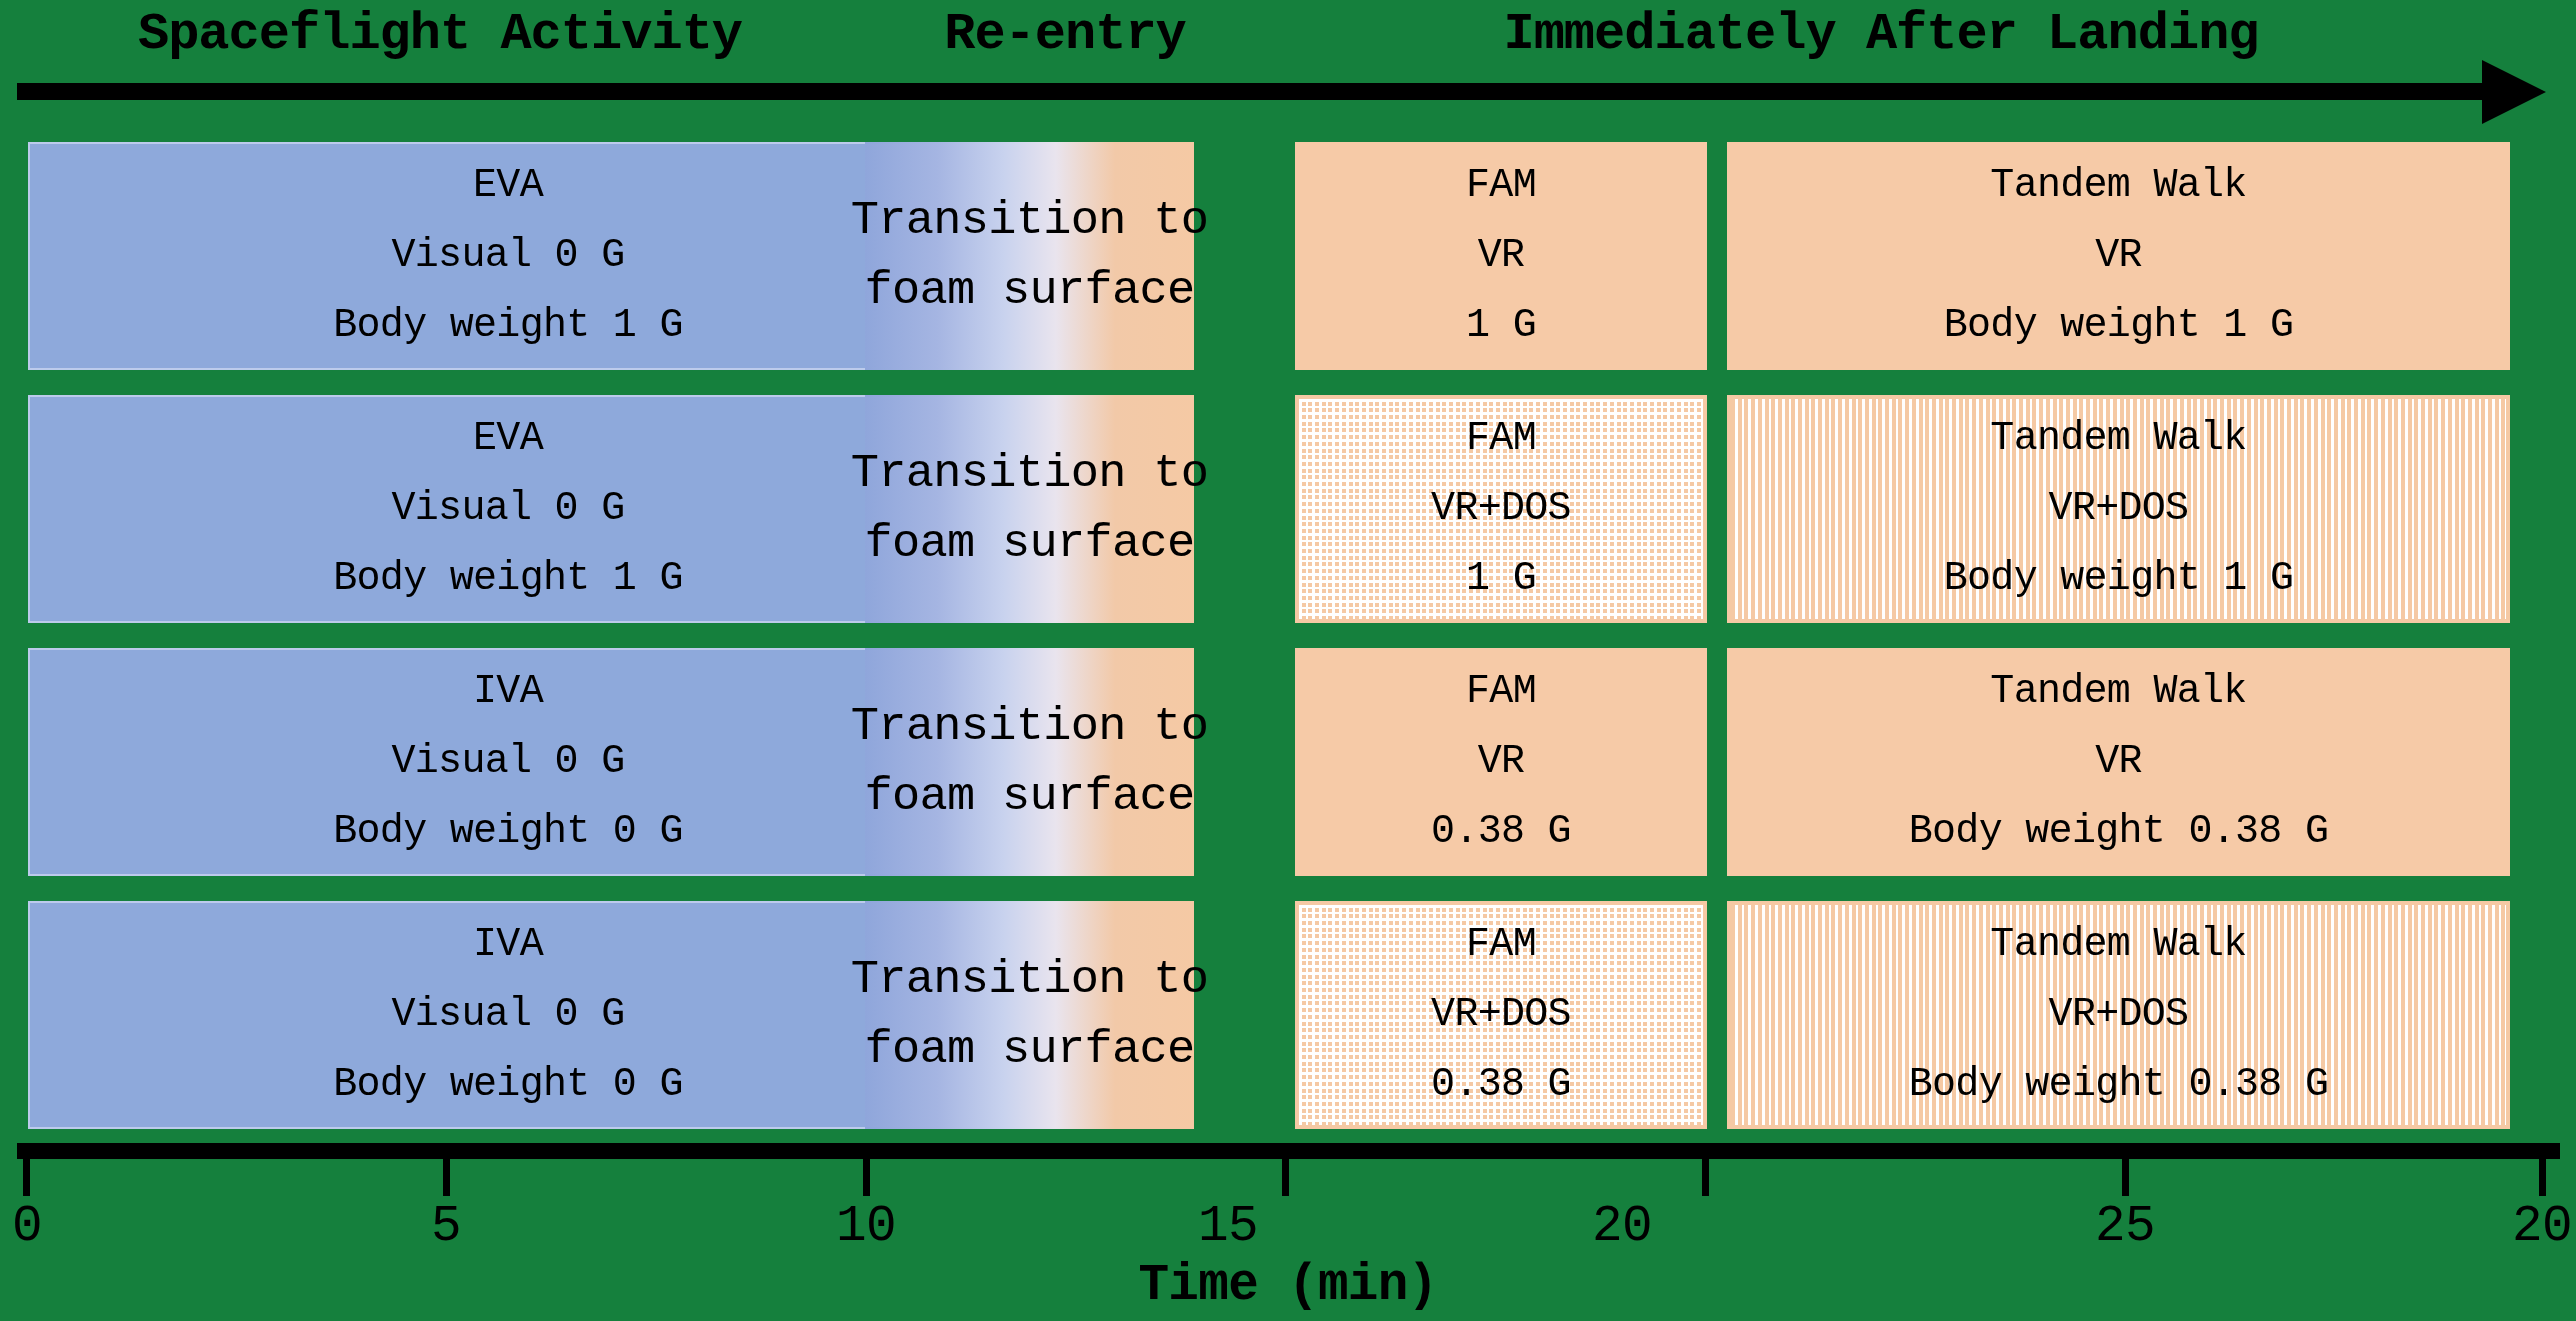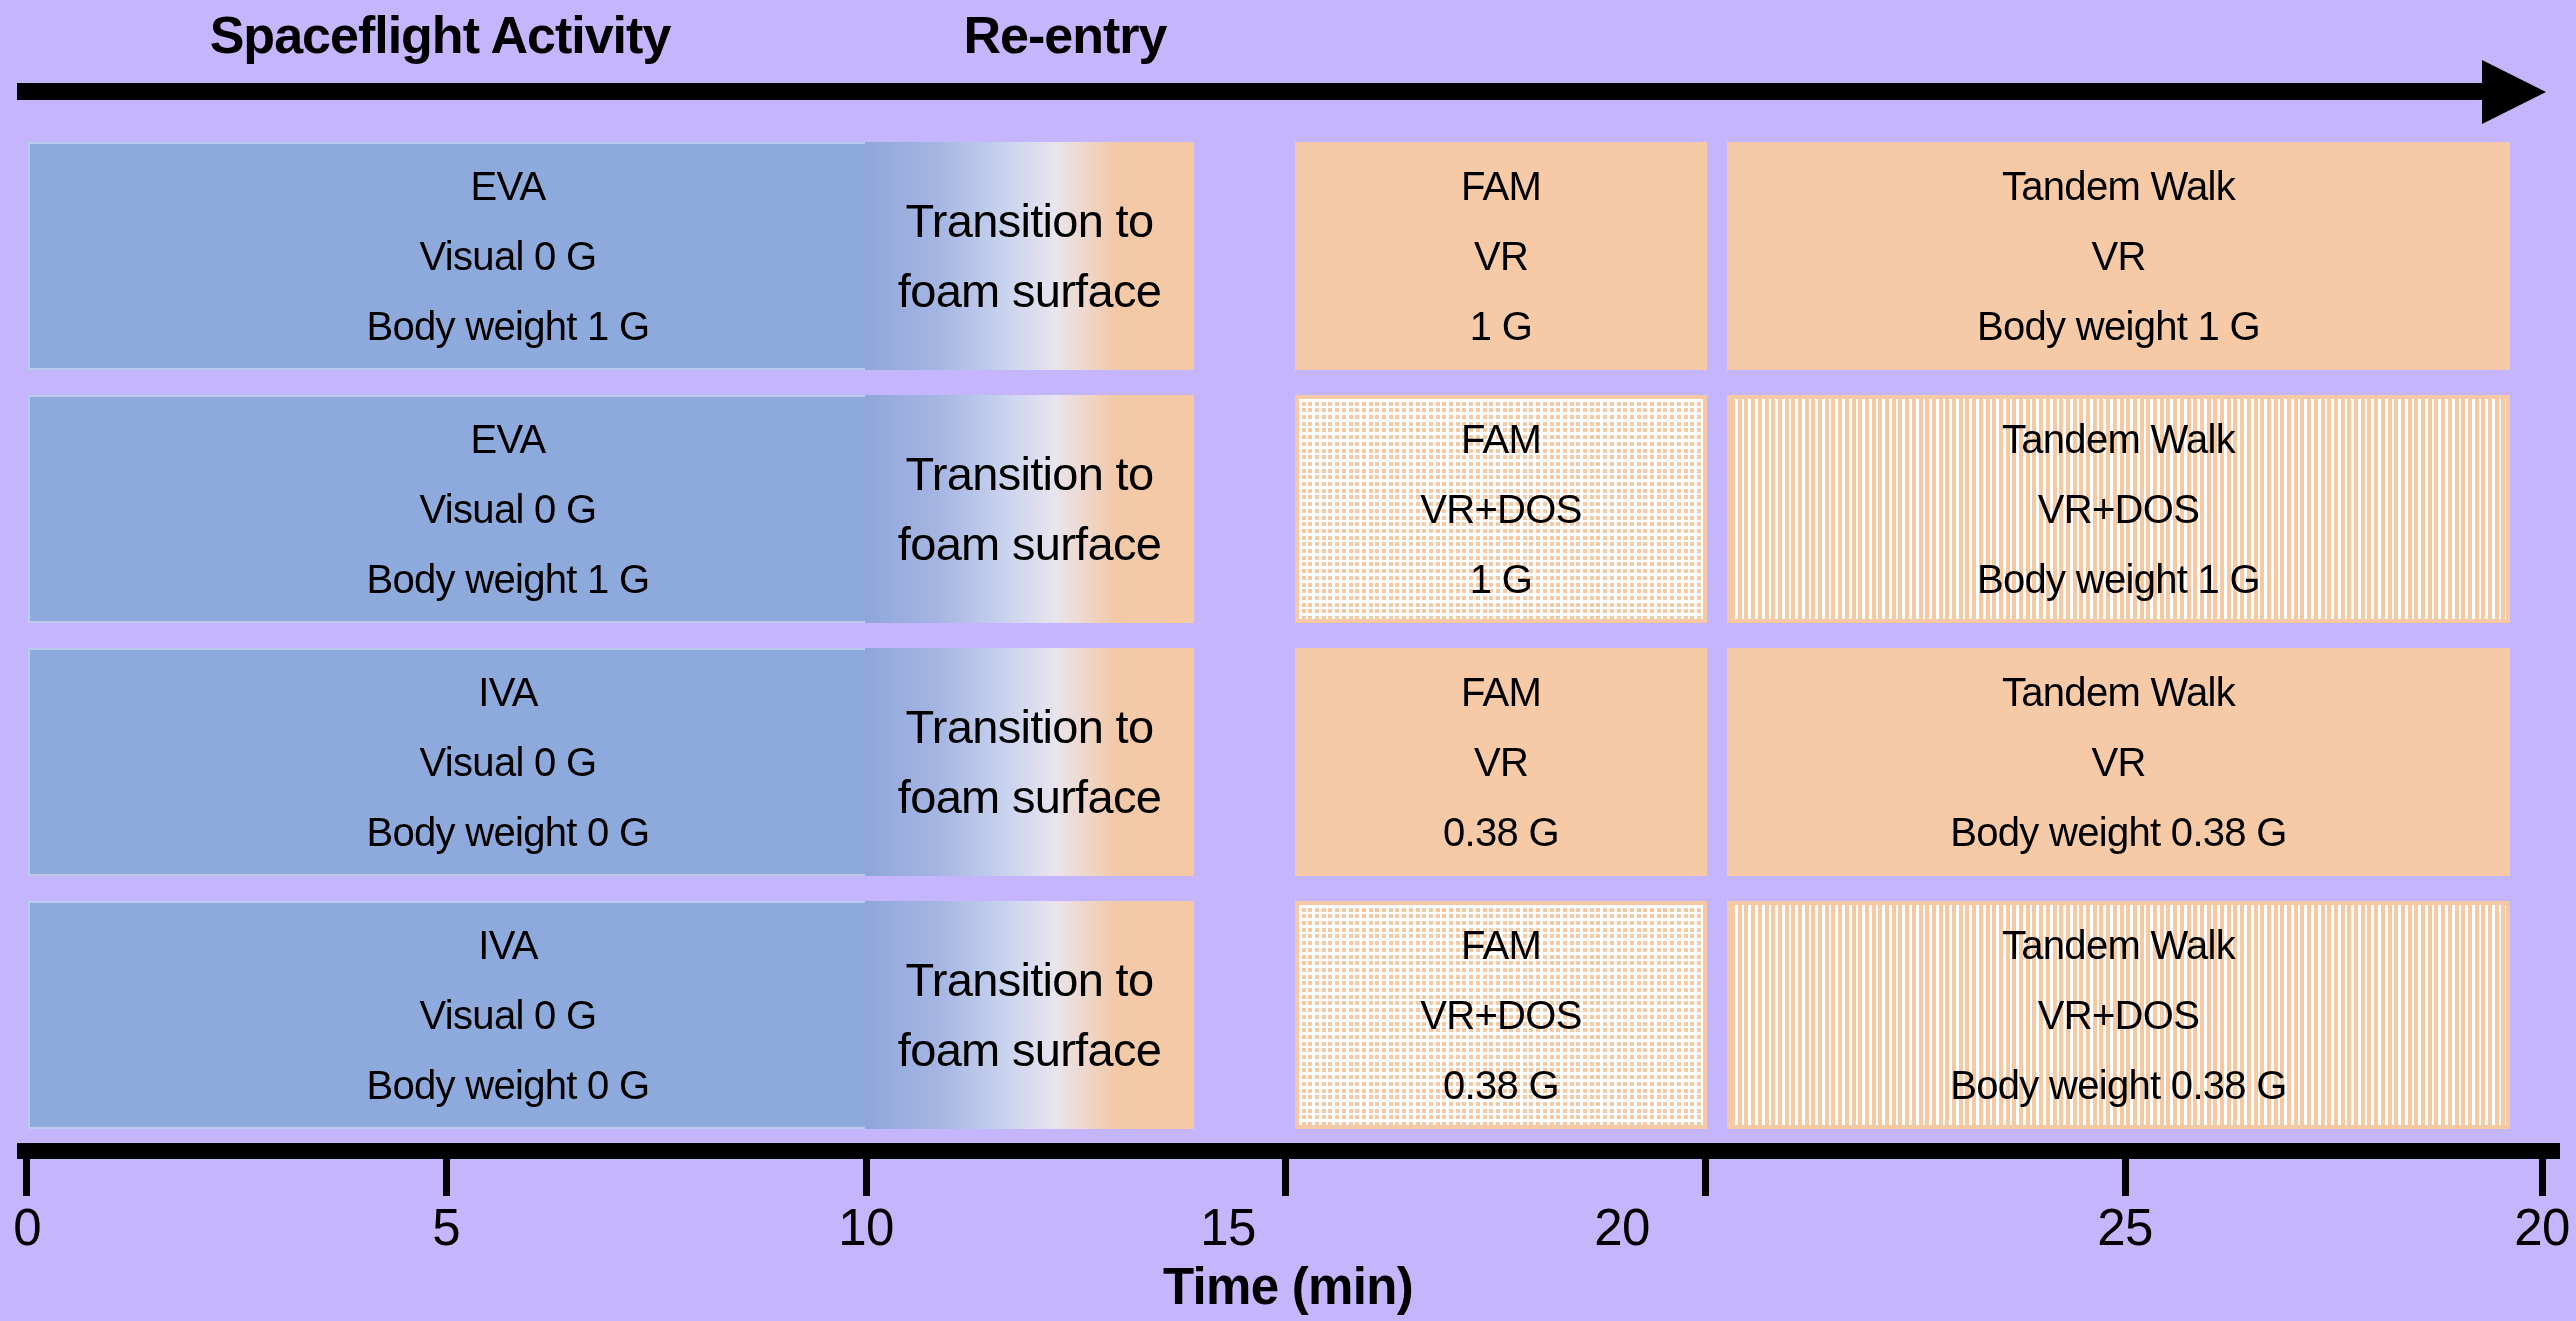--- a/index.html
+++ b/index.html
@@ -1,20 +1,20 @@
 <!DOCTYPE html>
 <html style="font-size:10.7px"><head>
 <meta charset="utf-8">
 <style>
   html,body{margin:0;padding:0;background:#ffffff;}
   #canvas{
     position:relative;
     width:2576px;height:1322px;
-    background:#c4b5fd;
-    font-family:Liberation Sans, sans-serif;
+    background:#15803d;
+    font-family:Liberation Mono, monospace;
     color:#000;
     overflow:hidden;
   }
   .phase-header{
     position:absolute;
     top:5.4px;
     transform:translateX(-50%);
     font-size:52px;
     font-weight:600;
     letter-spacing:-1px;
@@ -119,20 +119,21 @@
   }
   .line{display:block;}
 </style>
 </head>
 <body>
 
 <div id="canvas">
 
   <div class="phase-header" id="hdr-spaceflight">Spaceflight Activity</div>
   <div class="phase-header" id="hdr-reentry">Re-entry</div>
+  <div class="phase-header" id="hdr-landing">Immediately After Landing</div>
 
   <div class="arrow-bar"></div>
   <div class="arrow-head"></div>
 
   <div class="cell r0 c-activity fill-blue">
     <span class="line">EVA</span>
     <span class="line">Visual 0 G</span>
     <span class="line">Body weight 1 G</span>
   </div>
   <div class="cell r0 c-transition fill-gradient">

